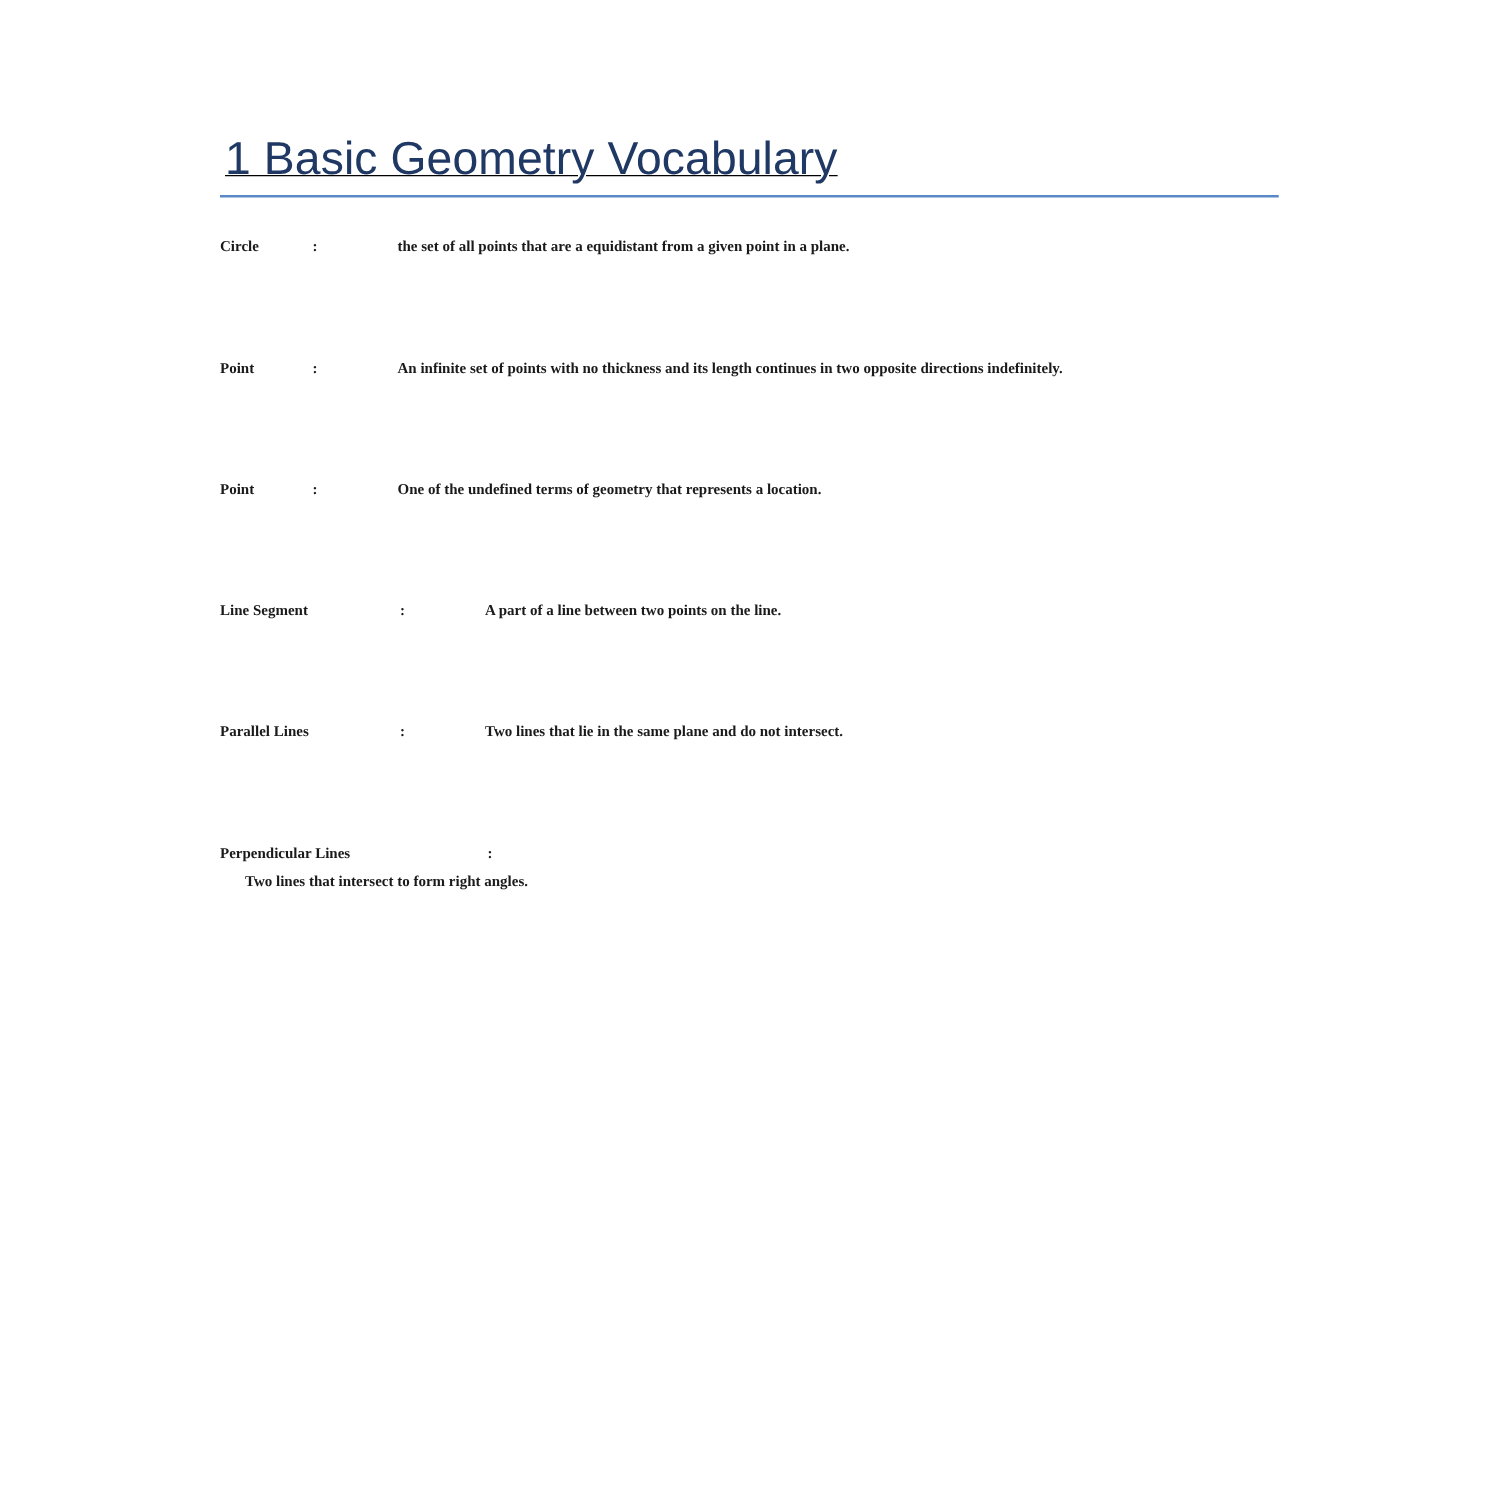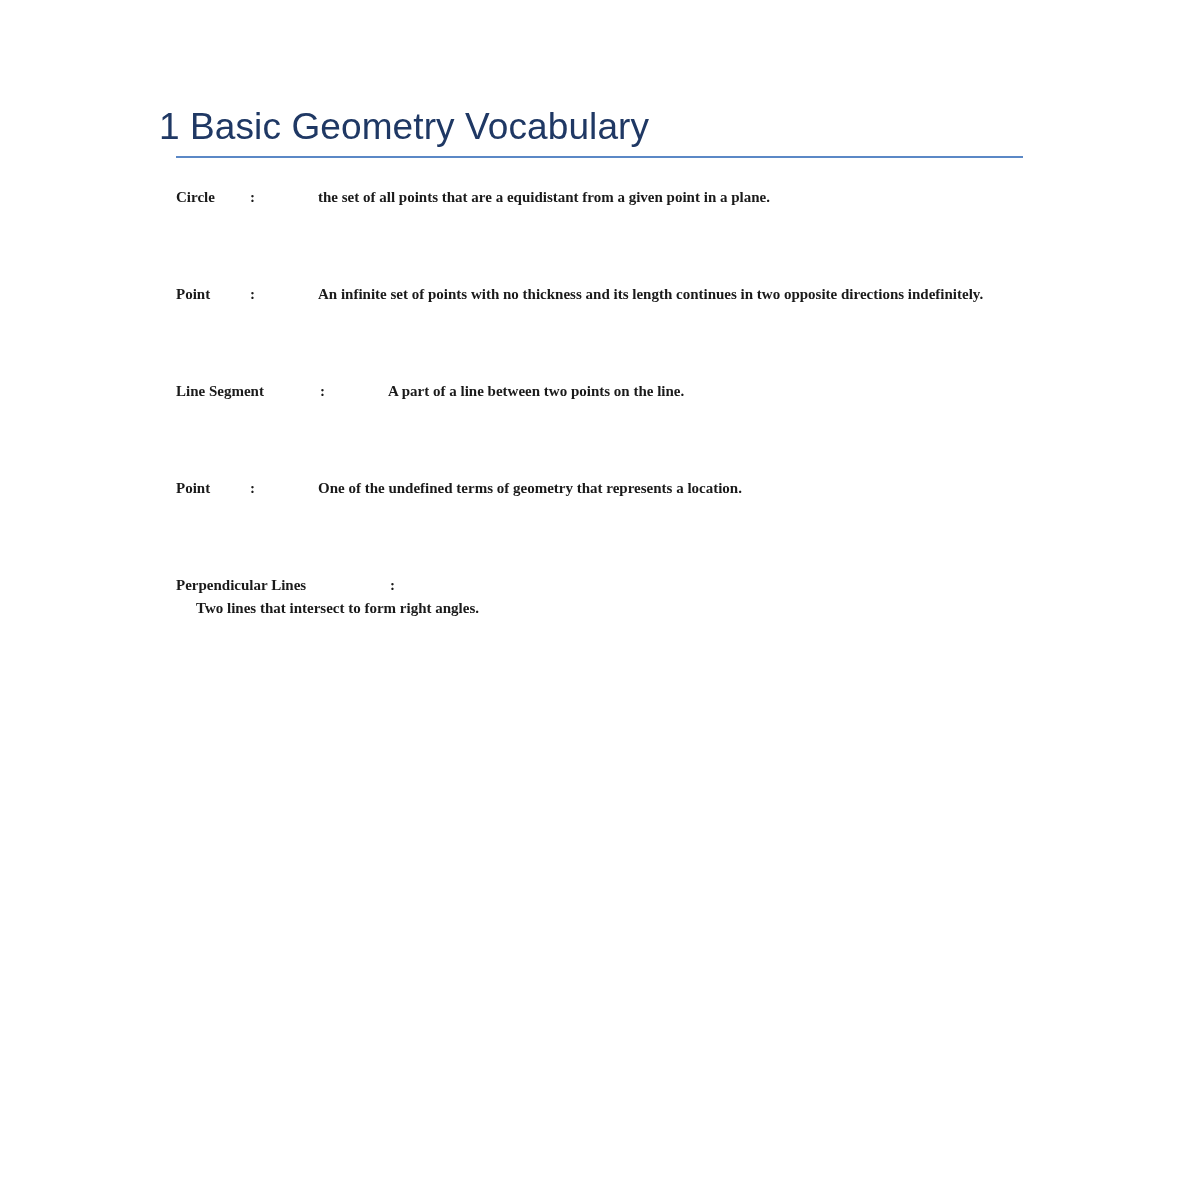--- a/index.html
+++ b/index.html
@@ -19,23 +19,24 @@
   .page {
     position: relative;
     width: 1200px;
     height: 1200px;
     background: #ffffff;
   }
 
   
   .doc-heading {
     position: absolute;
-    left: 159px;
+    left: 180px;
     top: 104px;
     width: 848px;
+    text-decoration: underline;
   }
   .doc-heading .heading-text {
     font-family: "Liberation Sans", "DejaVu Sans", sans-serif;
     font-size: 37px;
     line-height: 46px;
     font-weight: 400;
     letter-spacing: 0.1px;
     color: #1F3864;
     white-space: nowrap;
   }
@@ -50,21 +51,21 @@
 
   
   .vocab-list {
     position: absolute;
     left: 176px;
     top: 186px;
     width: 830px;
   }
   .vocab-row {
     position: relative;
-    font-size: 15px;
+    font-size: 12px;
     line-height: 23px;
     font-weight: bold;
     color: #1a1a1a;
     margin-bottom: 74px;
   }
   .vocab-row:last-child {
     margin-bottom: 0;
   }
   .vocab-row .term {
     display: inline-block;
@@ -121,27 +122,30 @@
     <div class="vocab-row tab-a">
       <span class="term">Circle</span><span class="colon">:</span><span class="definition">the set of all points that are a equidistant from a given point in a plane.</span>
     </div>
 
     <div class="vocab-row tab-a wrap">
       <span class="head-inline">
         <span class="term">Point</span><span class="colon">:</span>
       </span><span class="definition">An infinite set of points with no thickness and its length continues in two opposite directions indefinitely.</span>
     </div>
 
+    <div class="vocab-row tab-a">
+      <span class="term">Point</span><span class="colon">:</span><span class="definition">One of the undefined terms of geometry that represents a location.</span>
+    </div>
+
     <div class="vocab-row tab-b">
       <span class="term">Line Segment</span><span class="colon">:</span><span class="definition">A part of a line between two points on the line.</span>
     </div>
 
-    <div class="vocab-row tab-a">
-      <span class="term">Point</span><span class="colon">:</span><span class="definition">One of the undefined terms of geometry that represents a location.</span>
+    <div class="vocab-row tab-b">
+      <span class="term">Parallel Lines</span><span class="colon">:</span><span class="definition">Two lines that lie in the same plane and do not intersect.</span>
     </div>
-
 
     <div class="vocab-row tab-c">
       <span class="term">Perpendicular Lines</span><span class="colon">:</span><span class="definition">Two lines that intersect to form right angles.</span>
     </div>
 
   </div>
 </div>
 
 </body></html>

